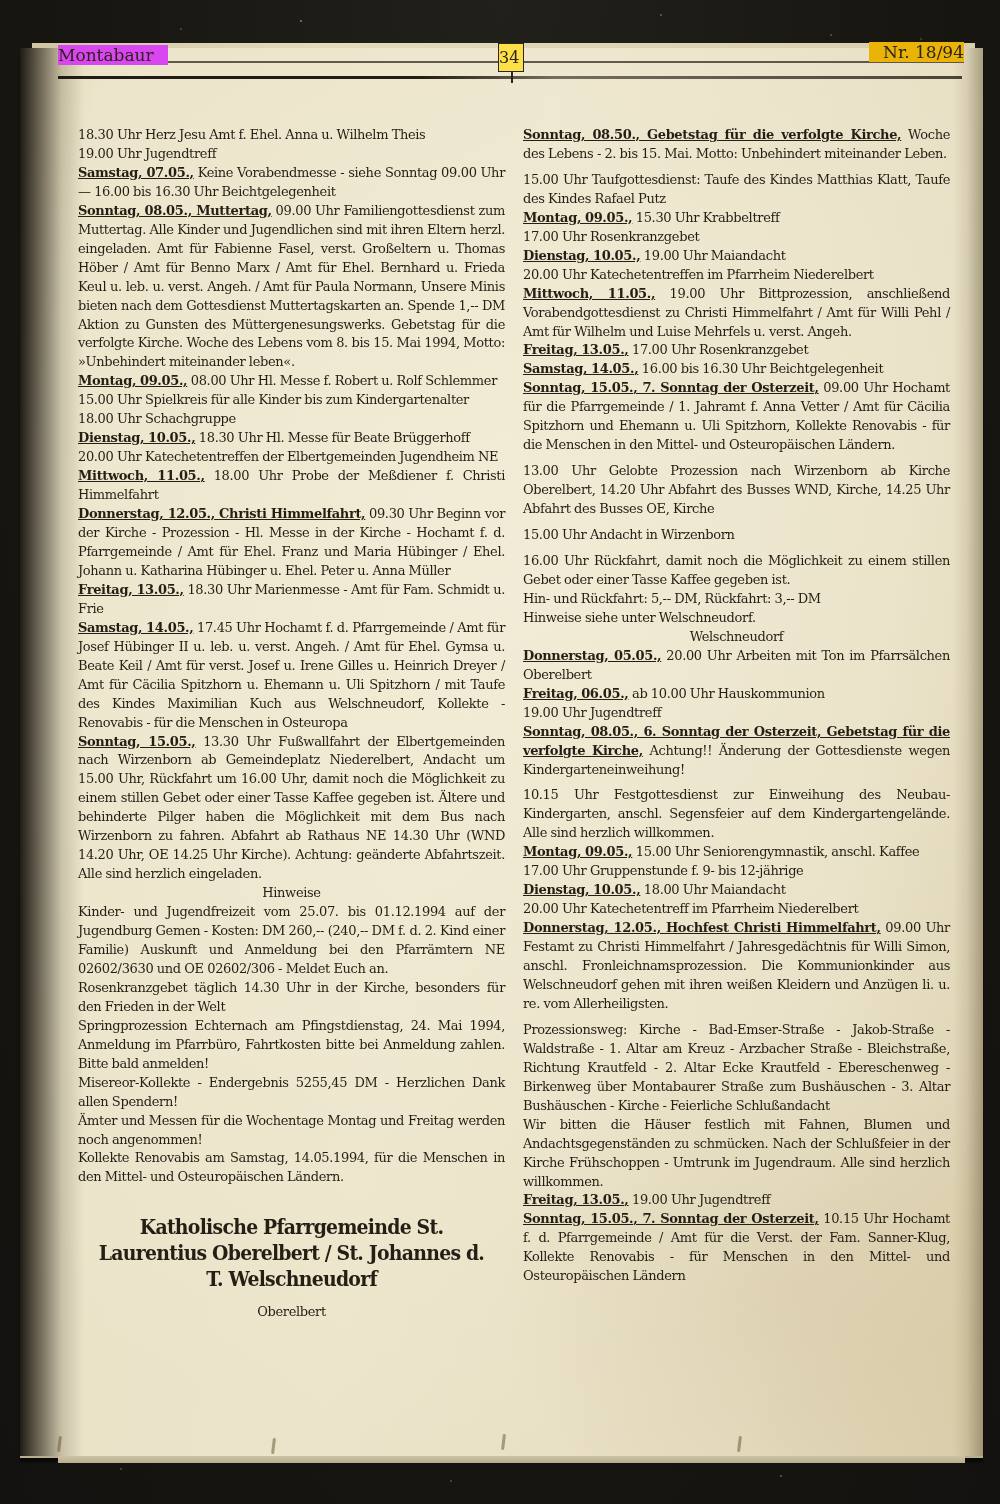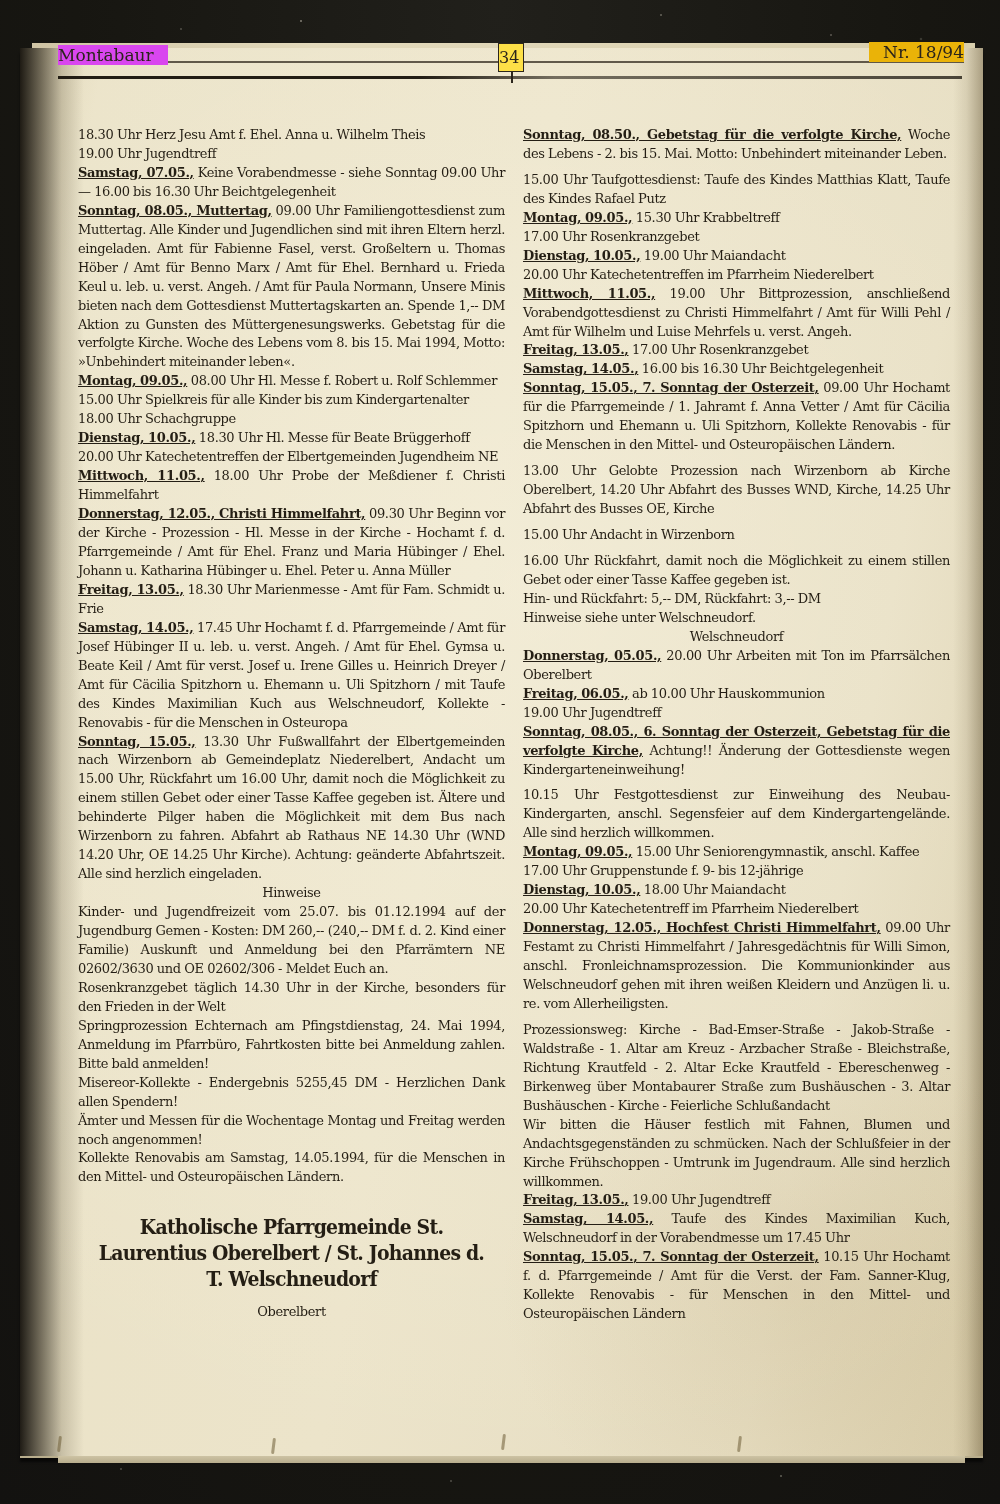--- a/index.html
+++ b/index.html
@@ -137,16 +137,15 @@
       <p class="para"><b>Sonntag, 08.05., 6. Sonntag der Osterzeit, Gebetstag für die verfolgte Kirche,</b><span> Achtung!! Änderung der Gottesdienste wegen Kindergarteneinweihung!</span></p>
       <p class="para gap"><span>10.15 Uhr Festgottesdienst zur Einweihung des Neubau-Kindergarten, anschl. Segensfeier auf dem Kindergartengelände. Alle sind herzlich willkommen.</span></p>
       <p class="para"><b>Montag, 09.05.,</b><span> 15.00 Uhr Seniorengymnastik, anschl. Kaffee</span></p>
       <p class="para"><span>17.00 Uhr Gruppenstunde f. 9- bis 12-jährige</span></p>
       <p class="para"><b>Dienstag, 10.05.,</b><span> 18.00 Uhr Maiandacht</span></p>
       <p class="para"><span>20.00 Uhr Katechetentreff im Pfarrheim Niederelbert</span></p>
       <p class="para"><b>Donnerstag, 12.05., Hochfest Christi Himmelfahrt,</b><span> 09.00 Uhr Festamt zu Christi Himmelfahrt / Jahresgedächtnis für Willi Simon, anschl. Fronleichnamsprozession. Die Kommunionkinder aus Welschneudorf gehen mit ihren weißen Kleidern und Anzügen li. u. re. vom Allerheiligsten.</span></p>
       <p class="para gap"><span>Prozessionsweg: Kirche - Bad-Emser-Straße - Jakob-Straße - Waldstraße - 1. Altar am Kreuz - Arzbacher Straße - Bleichstraße, Richtung Krautfeld - 2. Altar Ecke Krautfeld - Ebereschenweg - Birkenweg über Montabaurer Straße zum Bushäuschen - 3. Altar Bushäuschen - Kirche - Feierliche Schlußandacht</span></p>
       <p class="para"><span>Wir bitten die Häuser festlich mit Fahnen, Blumen und Andachtsgegenständen zu schmücken. Nach der Schlußfeier in der Kirche Frühschoppen - Umtrunk im Jugendraum. Alle sind herzlich willkommen.</span></p>
       <p class="para"><b>Freitag, 13.05.,</b><span> 19.00 Uhr Jugendtreff</span></p>
-      <p class="para"><b>Samstag, 14.05.,</b><span> Taufe des Kindes Maximilian Kuch, Welschneudorf in der Vorabendmesse um 17.45 Uhr</span></p>
       <p class="para"><b>Sonntag, 15.05., 7. Sonntag der Osterzeit,</b><span> 10.15 Uhr Hochamt f. d. Pfarrgemeinde / Amt für die Verst. der Fam. Sanner-Klug, Kollekte Renovabis - für Menschen in den Mittel- und Osteuropäischen Ländern</span></p>
     </div>
 </div>
 
 </body></html>

